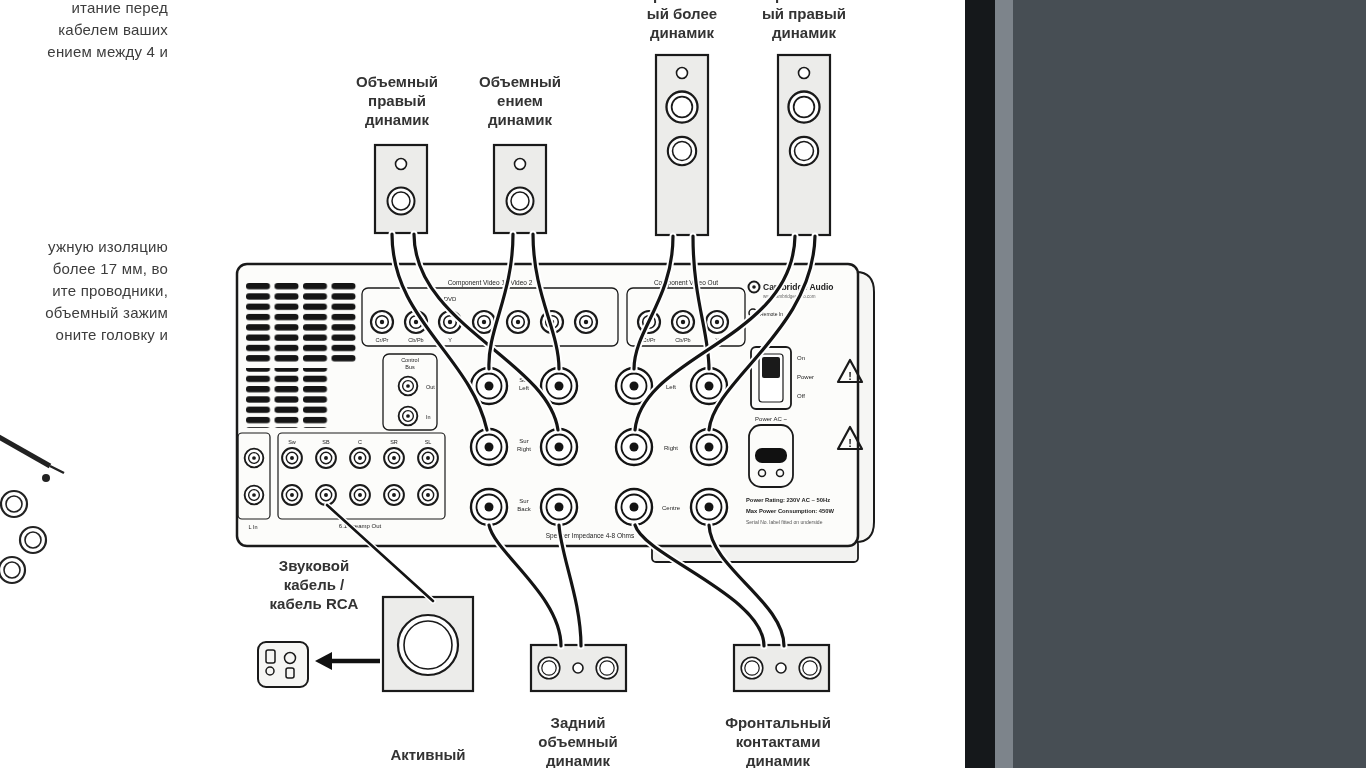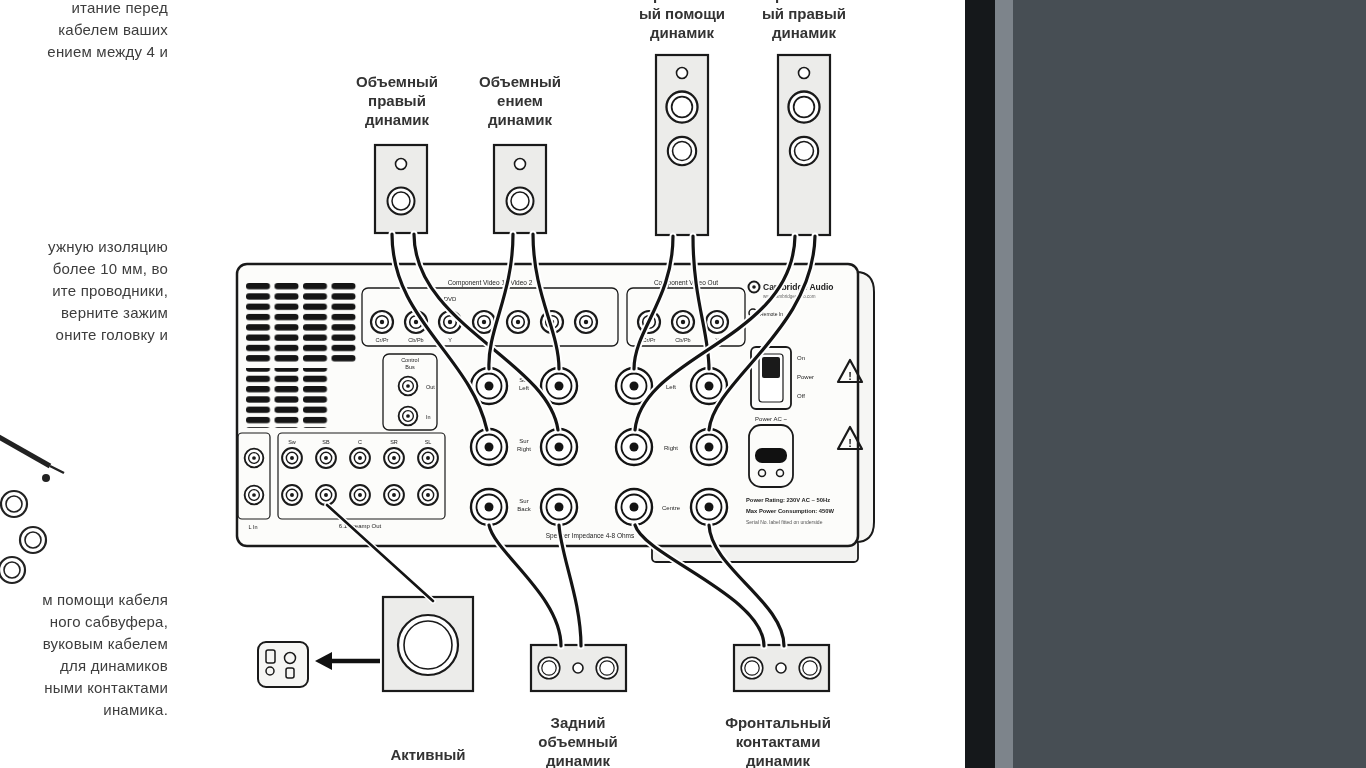--- a/index.html
+++ b/index.html
@@ -24,32 +24,24 @@
 <div class="screen">
   <div class="page">
 
     <div class="bodytext" style="top:-3px">
       <div>итание перед</div>
       <div>кабелем ваших</div>
       <div>ением между 4 и</div>
     </div>
     <div class="bodytext" style="top:236px">
       <div>ужную изоляцию</div>
-      <div>более 10 мм, во</div>
+      <div>более 17 мм, во</div>
       <div>ите проводники,</div>
-      <div>верните зажим</div>
+      <div>объемный зажим</div>
       <div>оните головку и</div>
-    </div>
-    <div class="bodytext" style="top:589px">
-      <div>м помощи кабеля</div>
-      <div>ного сабвуфера,</div>
-      <div>вуковым кабелем</div>
-      <div>для динамиков</div>
-      <div>ными контактами</div>
-      <div>инамика.</div>
     </div>
 
     <svg class="diagram" width="965" height="768" viewBox="0 0 965 768" style="font-family:&quot;Liberation Sans&quot;,sans-serif">
       <defs>
         <g id="rca">
           <circle r="11" fill="#fff" stroke="#1a1a1a" stroke-width="2.2"></circle>
           <circle r="6.3" fill="none" stroke="#1a1a1a" stroke-width="1.6"></circle>
           <circle r="2.2" fill="#1a1a1a"></circle>
         </g>
         <g id="post">
@@ -293,37 +285,42 @@
           <path class="wire" d="M784,646 C784,602 711,568 709,525"></path>
       </g>
       <g>
         <path class="wcase2" d="M327,505 L433,601"></path>
           <path class="wire2" d="M327,505 L433,601"></path>
       </g>
     </svg>
 
     <div class="dlabel" style="left:632px;top:-15px;width:100px">
       <div>Фронтальн</div>
-      <div>ый помощи</div>
+      <div>ый более</div>
       <div>динамик</div>
     </div>
     <div class="dlabel" style="left:752px;top:-15px;width:104px">
       <div>Фронтальн</div>
       <div>ый правый</div>
       <div>динамик</div>
     </div>
     <div class="dlabel" style="left:342px;top:72px;width:110px">
       <div>Объемный</div>
       <div>правый</div>
       <div>динамик</div>
     </div>
     <div class="dlabel" style="left:465px;top:72px;width:110px">
       <div>Объемный</div>
       <div>ением</div>
       <div>динамик</div>
+    </div>
+    <div class="dlabel" style="left:250px;top:556px;width:128px">
+      <div>Звуковой</div>
+      <div>кабель /</div>
+      <div>кабель RCA</div>
     </div>
     <div class="dlabel" style="left:377px;top:745px;width:102px">
       <div>Активный</div>
       <div>сабвуфер</div>
     </div>
     <div class="dlabel" style="left:527px;top:713px;width:102px">
       <div>Задний</div>
       <div>объемный</div>
       <div>динамик</div>
     </div>

